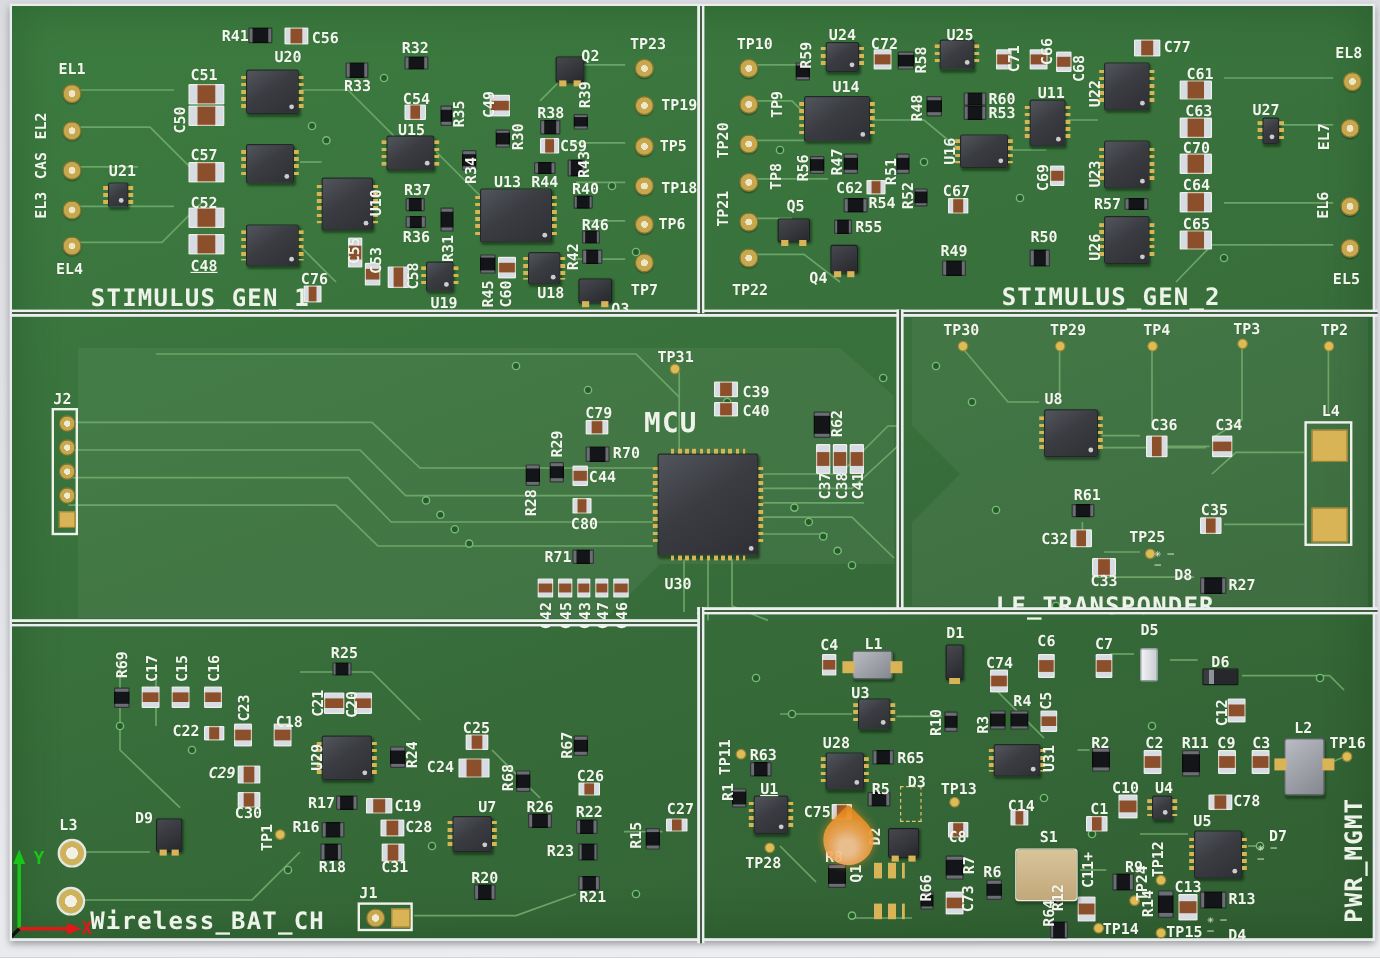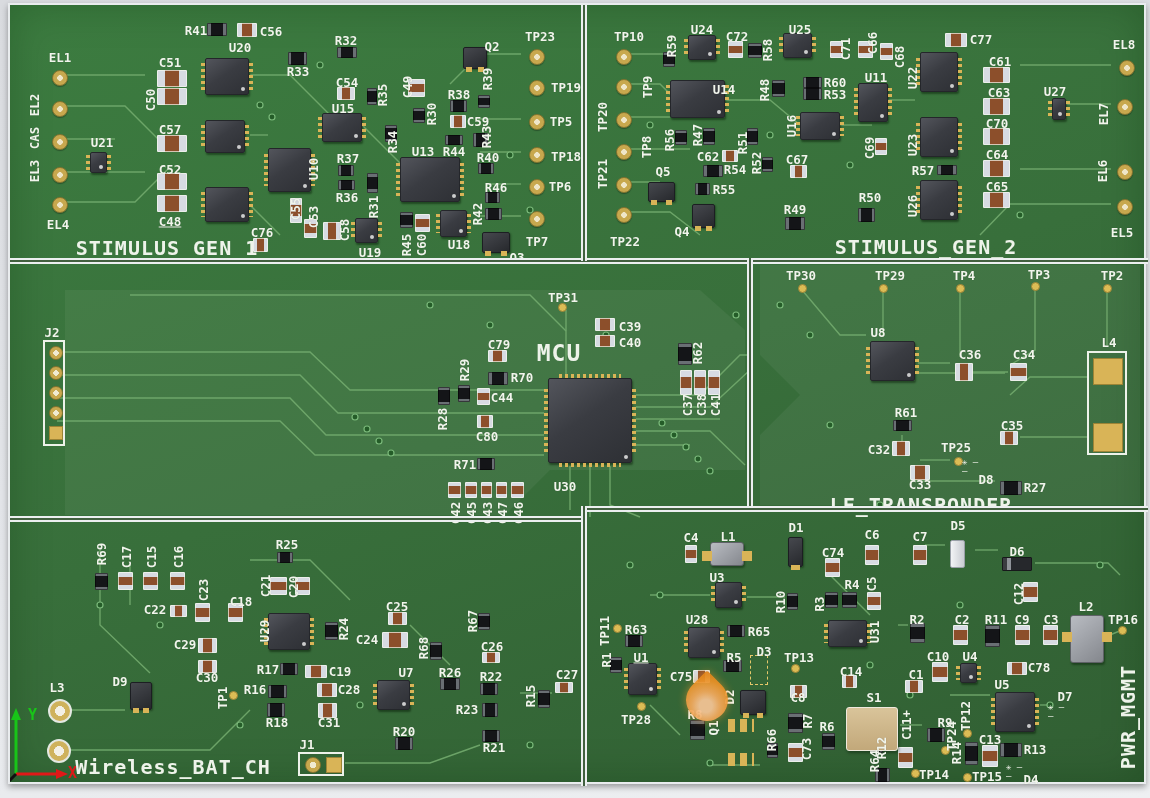--- a/index.html
+++ b/index.html
@@ -590,21 +590,21 @@
         <span class="lbl" style="left: 692px; top: 24px;">U24</span>
         <span class="lbl" style="left: 727px; top: 31px;">C72</span>
         <span class="lbl v" style="left: 757px; top: 45px;">R58</span>
         <span class="lbl" style="left: 790px; top: 24px;">U25</span>
         <span class="lbl v" style="left: 835px; top: 44px;">C71</span>
         <span class="lbl v" style="left: 862px; top: 38px;">C66</span>
         <span class="lbl v" style="left: 889px; top: 52px;">C68</span>
         <span class="lbl" style="left: 971px; top: 34px;">C77</span>
         <span class="lbl" style="left: 1114px; top: 39px;">EL8</span>
         <span class="lbl v" style="left: 637px; top: 82px;">TP9</span>
-        <span class="lbl" style="left: 695px; top: 84px; margin-left: 19px;">U14</span>
+        <span class="lbl" style="left: 695px; top: 67px;">U14</span>
         <span class="lbl v" style="left: 754px; top: 85px;">R48</span>
         <span class="lbl" style="left: 825px; top: 77px;">R60</span>
         <span class="lbl" style="left: 825px; top: 89px;">R53</span>
         <span class="lbl" style="left: 866px; top: 72px;">U11</span>
         <span class="lbl v" style="left: 902px; top: 73px;">U22</span>
         <span class="lbl" style="left: 990px; top: 56px;">C61</span>
         <span class="lbl" style="left: 1045px; top: 86px;">U27</span>
         <span class="lbl v" style="left: 1093px; top: 109px;">EL7</span>
         <span class="lbl v" style="left: 592px; top: 112px;">TP20</span>
         <span class="lbl v" style="left: 781px; top: 121px;">U16</span>
@@ -674,21 +674,21 @@
         <span class="lbl v" style="left: 116px; top: 552px;">C17</span>
         <span class="lbl v" style="left: 141px; top: 552px;">C15</span>
         <span class="lbl v" style="left: 168px; top: 552px;">C16</span>
         <span class="lbl" style="left: 277px; top: 539px;">R25</span>
         <span class="lbl v" style="left: 193px; top: 585px;">C23</span>
         <span class="lbl" style="left: 231px; top: 596px;">C18</span>
         <span class="lbl v" style="left: 255px; top: 581px;">C21</span>
         <span class="lbl v" style="left: 283px; top: 582px;">C20</span>
         <span class="lbl" style="left: 145px; top: 604px;">C22</span>
         <span class="lbl v" style="left: 254px; top: 626px;">U29</span>
-        <span class="lbl" style="left: 175px; top: 639px;">C29</span>
+        <span class="lbl" style="left: 175px; top: 639px; font-style: italic;">C29</span>
         <span class="lbl" style="left: 197px; top: 672px;">C30</span>
         <span class="lbl" style="left: 258px; top: 664px;">R17</span>
         <span class="lbl" style="left: 110px; top: 676px;">D9</span>
         <span class="lbl" style="left: 47px; top: 682px;">L3</span>
         <span class="lbl" style="left: 245px; top: 684px;">R16</span>
         <span class="lbl v" style="left: 212px; top: 693px;">TP1</span>
         <span class="lbl" style="left: 267px; top: 717px;">R18</span>
         <span class="lbl" style="left: 387px; top: 601px;">C25</span>
         <span class="lbl v" style="left: 462px; top: 616px;">R67</span>
         <span class="lbl v" style="left: 333px; top: 624px;">R24</span>

